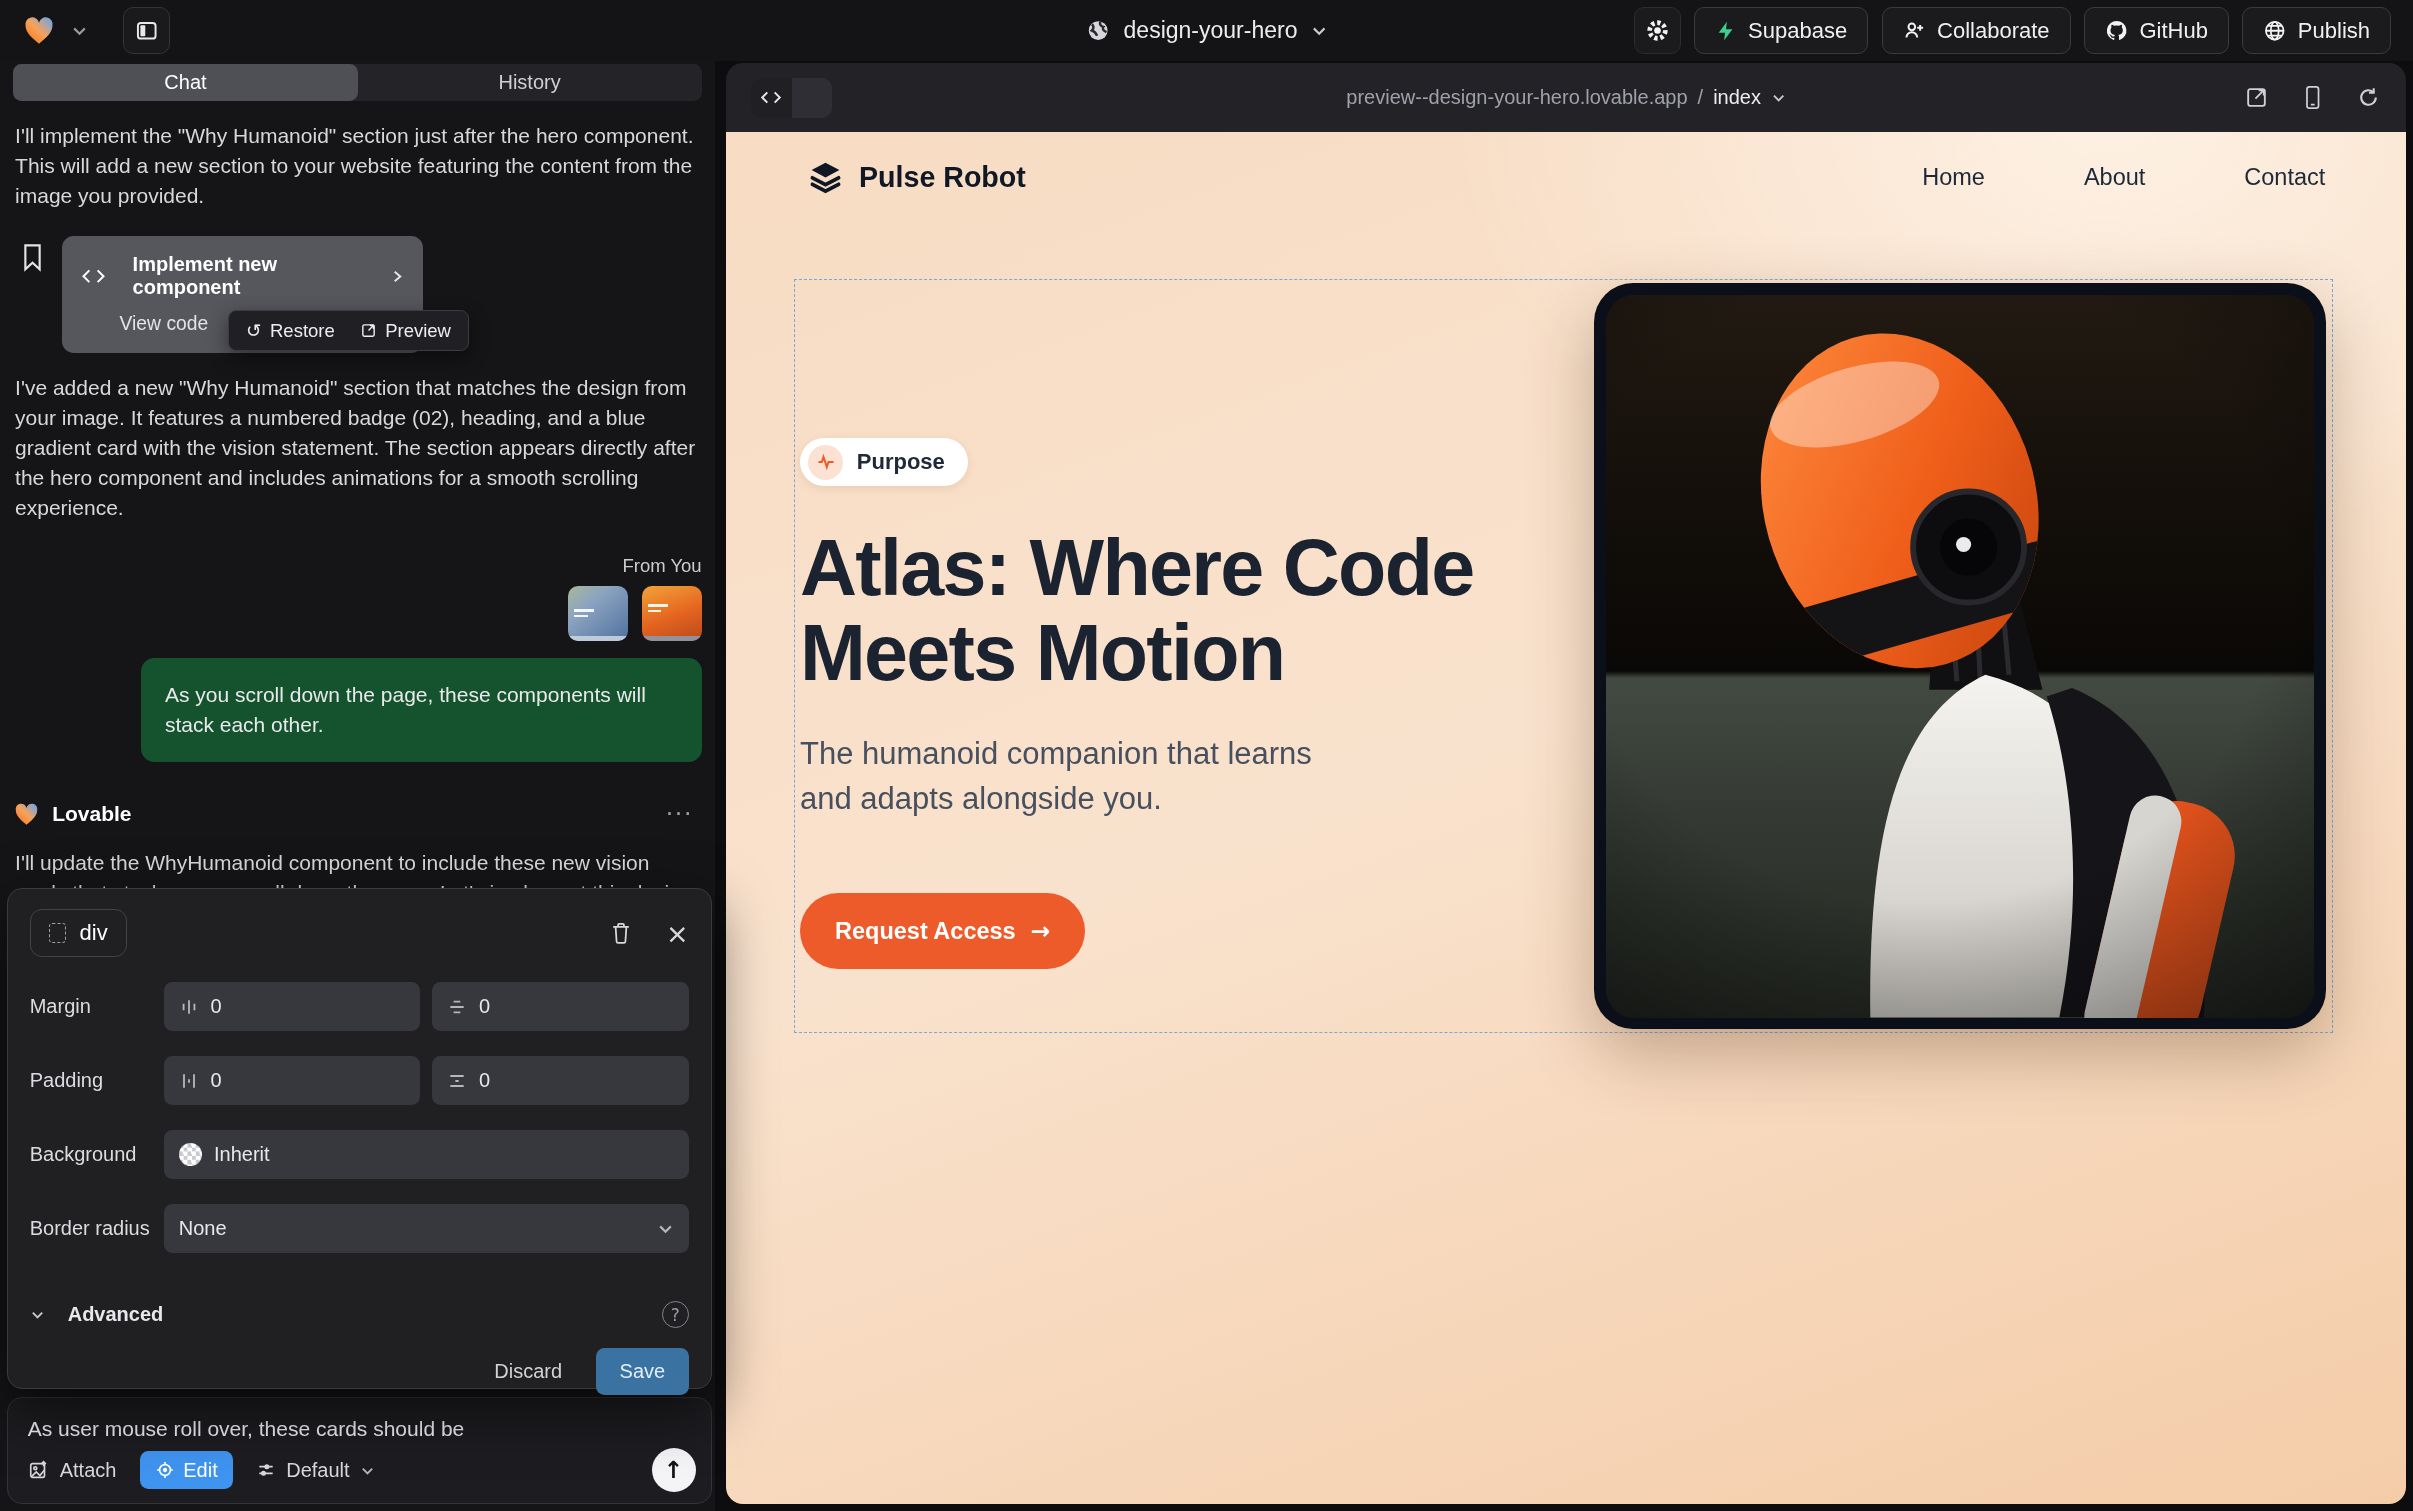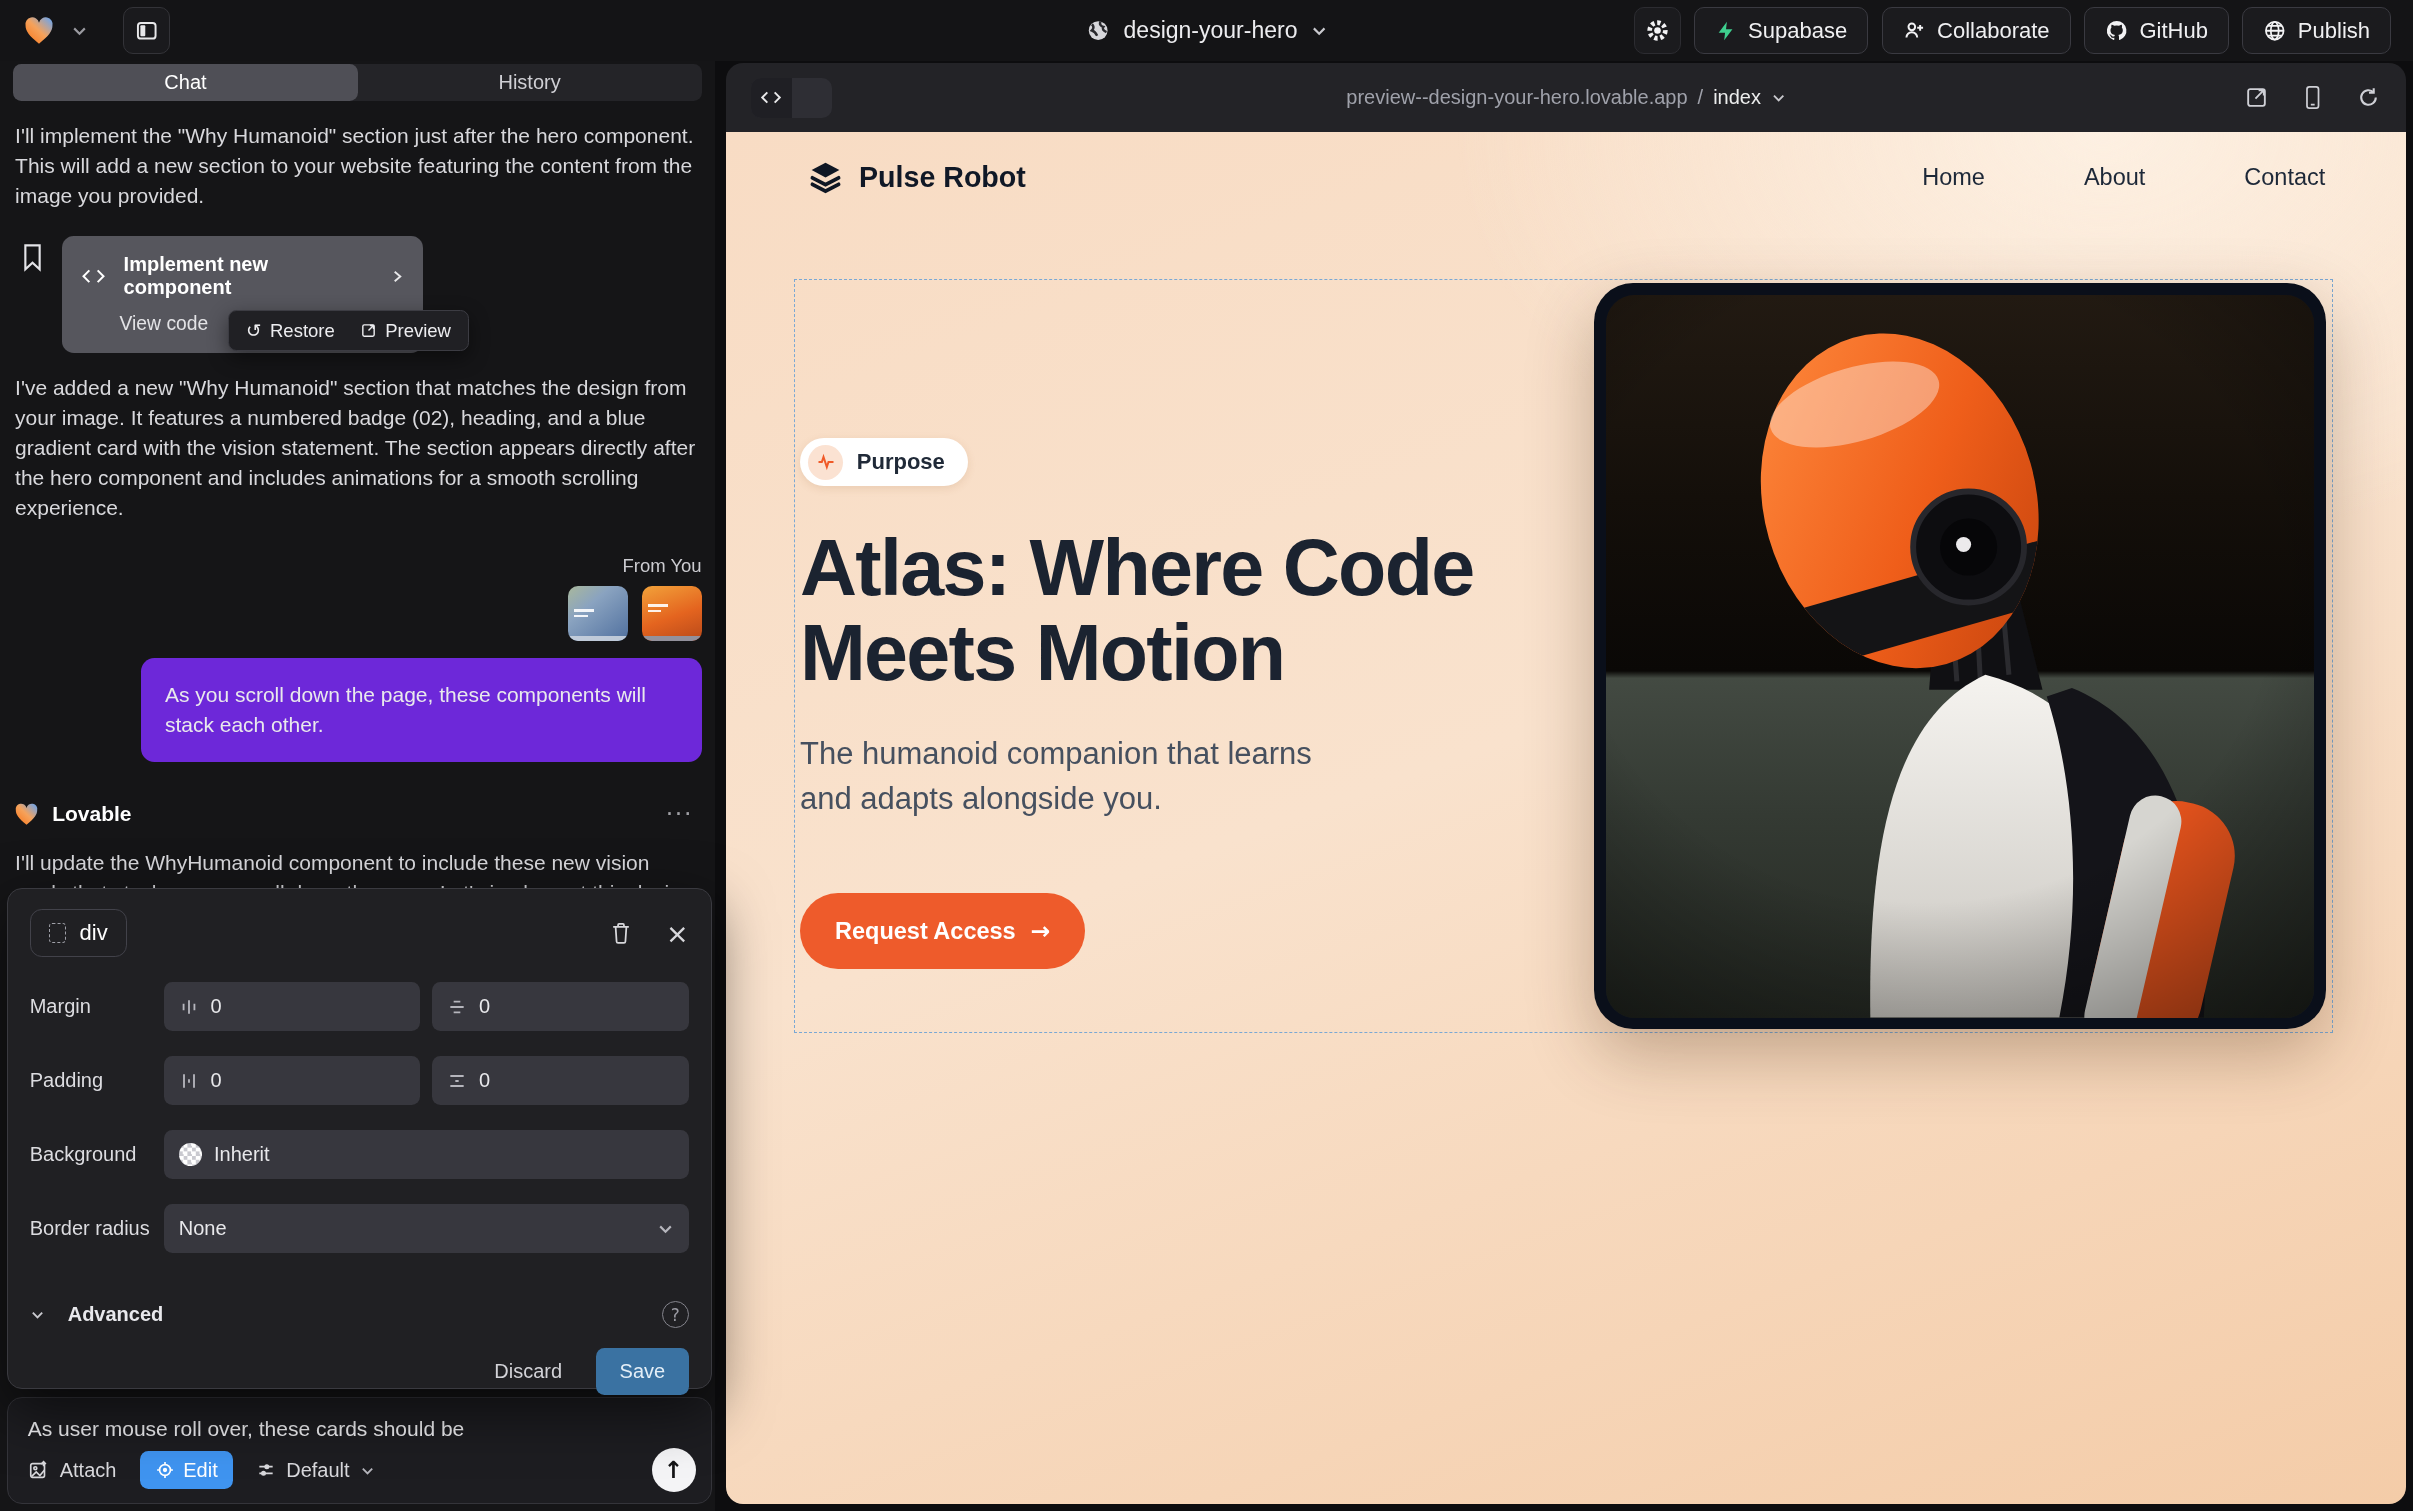--- a/index.html
+++ b/index.html
@@ -31,40 +31,40 @@
   .tabs { display:flex; background:#242428; border-radius:8.4px; height:37px; }
   .tab { flex:1; display:flex; align-items:center; justify-content:center;
          font-size:20px; color:#cfcfd4; border-radius:8.4px; }
   .tab.active { background:#4f4f56; color:#fff; }
   .msg { font-size:21px; line-height:30px; color:#d8d8dc; margin:20px 1.7px 0; }
 
   .card-row { display:flex; gap:17px; margin-top:25px; position:relative; }
   .bookmark { margin:6.7px 0 0 6.7px; flex:0 0 auto; }
   .comp-wrap { position:relative; width:361px; }
   .comp-card { background:#56565d; border-radius:11.8px; padding:17px 18.5px 18.5px; }
-  .comp-title-row { display:flex; align-items:center; gap:18px; color:#fff;
+  .comp-title-row { display:flex; align-items:center; gap:27px; color:#fff;
                     font-size:20px; font-weight:700; }
   .comp-title-row .chev-r { margin-left:auto; }
   .comp-link { margin:13.4px 0 0 39px; font-size:19.3px; color:#e3e3e6; }
   .hover-tools { position:absolute; left:166px; top:74px; display:flex; align-items:center; gap:25px;
                  background:#202024; border:0.8px solid #3c3c43; border-radius:8.4px;
                  padding:8.4px 17px; font-size:18.5px; color:#ededf0; white-space:nowrap;
                  box-shadow:0 6.7px 20px rgba(0,0,0,.45); z-index:3; }
   .tool { display:flex; align-items:center; gap:8.4px; }
 
   .fromyou { text-align:right; font-size:18.5px; color:#cbcbd0; margin-top:32px; }
   .thumbs { display:flex; justify-content:flex-end; gap:13.4px; margin-top:8.4px; }
   .thumb { width:60px; height:55px; border-radius:10px; position:relative; overflow:hidden; }
   .thumb-blue { background:linear-gradient(140deg,#a9b89c 0%,#8aa3c0 35%,#50709f 100%); }
   .thumb-orange { background:linear-gradient(160deg,#f2a23a 0%,#e4641f 55%,#b8491a 100%); }
   .thumb .strip { position:absolute; left:0; right:0; bottom:0; height:5px; background:#8d98ab; opacity:.9; }
   .thumb .l1,.thumb .l2 { position:absolute; left:5.9px; height:2.5px; background:#fff; opacity:.9; }
   .thumb .l1 { top:23.5px; width:20px; } .thumb .l2 { top:29px; width:13.4px; }
 
-  .user-bubble { margin:17px 0 0 128px; background:#6d28d9; border-radius:13.4px;
+  .user-bubble { margin:17px 0 0 128px; background:#14532d; border-radius:13.4px;
                  padding:22px 23.5px; font-size:21px; line-height:30px; color:#e9e9ec; }
 
   .lovable-row { display:flex; align-items:center; gap:11.8px; margin-top:39px; }
   .lovable-name { font-size:21px; font-weight:700; color:#fff; }
   .more-dots { margin-left:auto; margin-right:8.4px; color:#a0a0a6; font-size:23.5px;
                letter-spacing:1.7px; line-height:17px; }
 
   .partial-card { margin:25px 0 0 50px; width:361px; height:59px;
                   background:#4b4b52; border-radius:11.8px 11.8px 0 0; }
 

